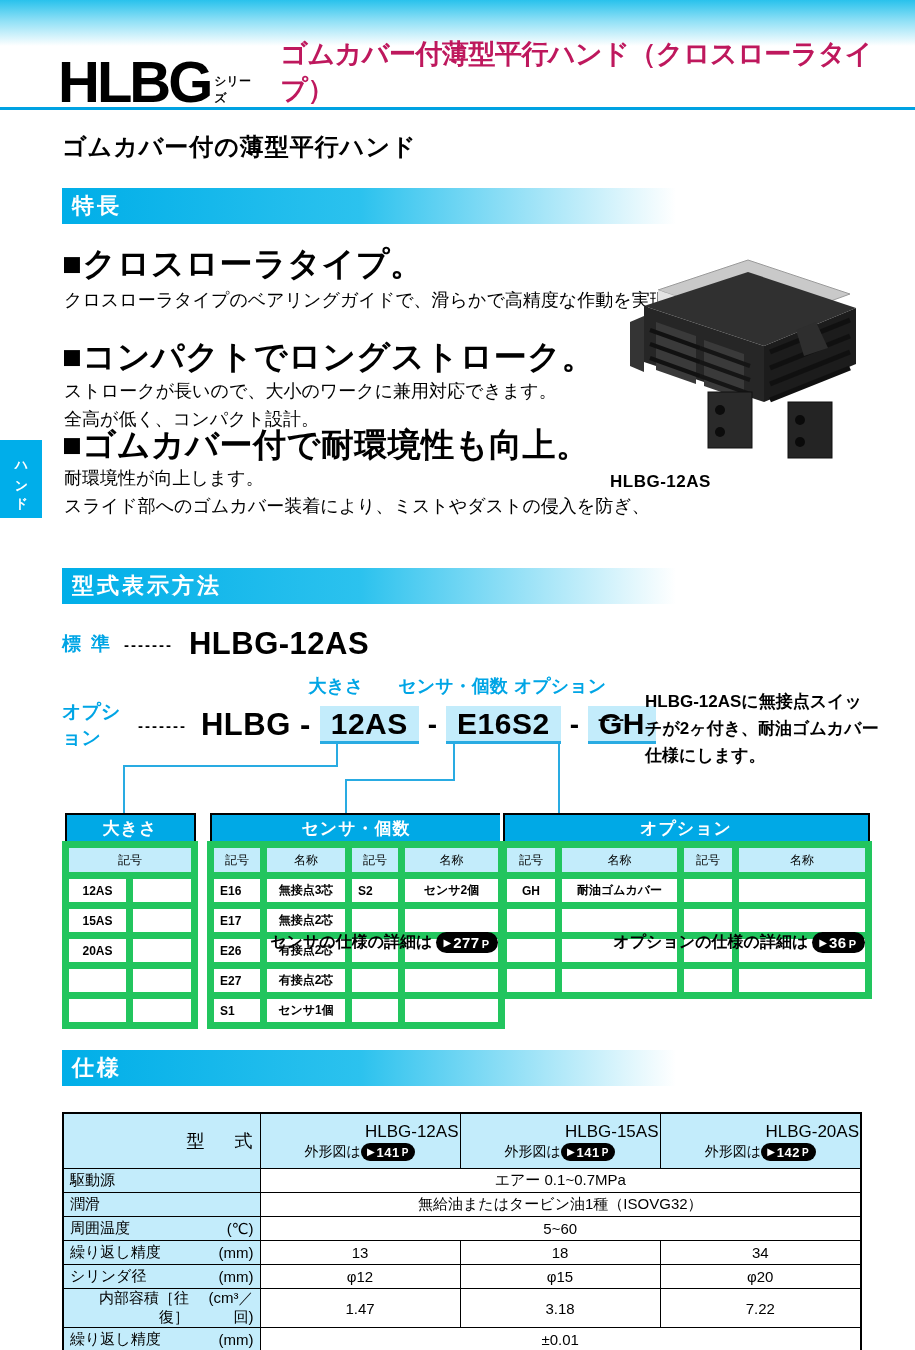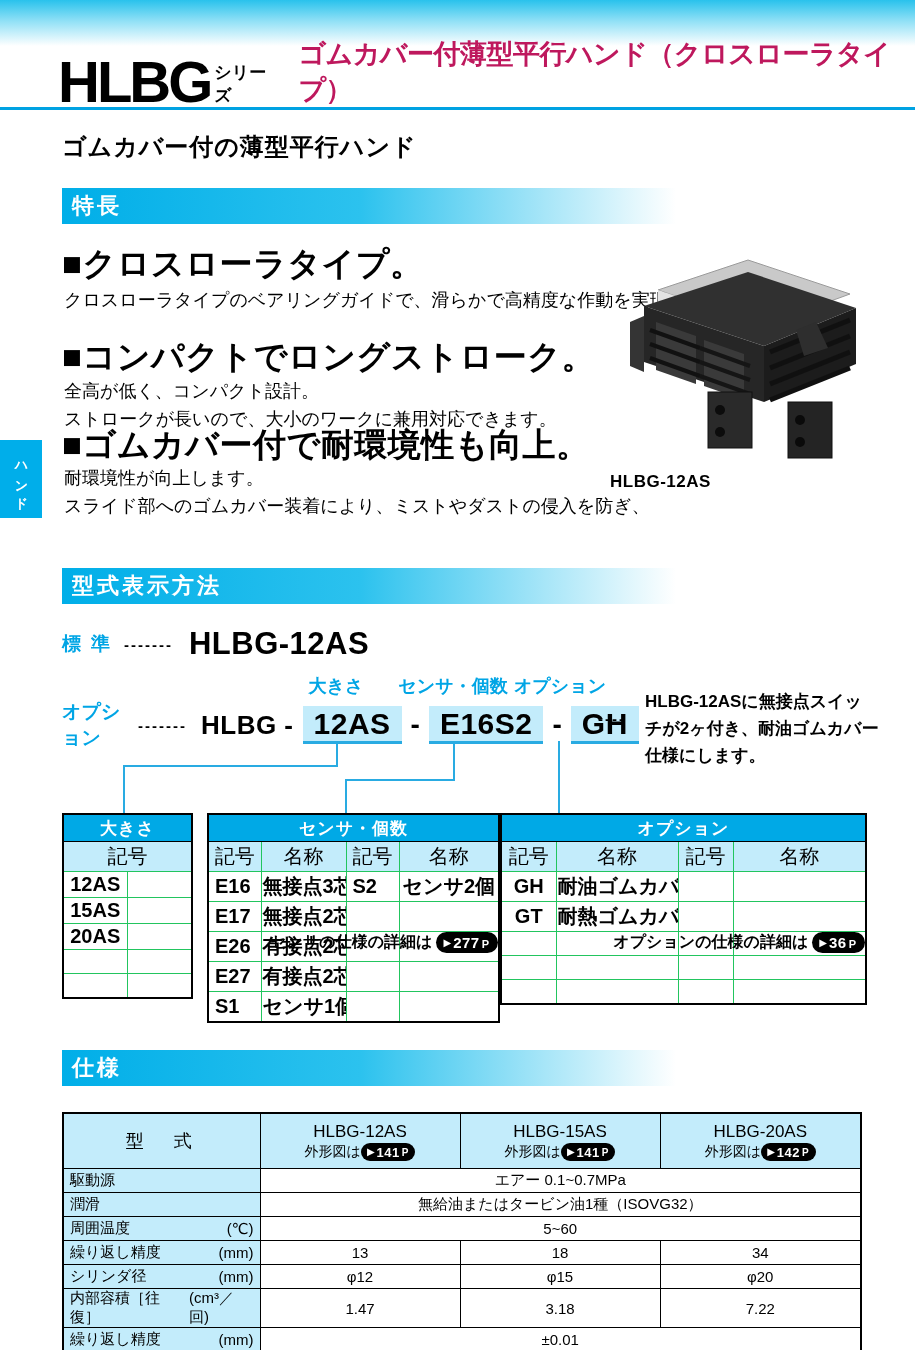--- a/index.html
+++ b/index.html
@@ -8,21 +8,21 @@
   .abs{position:absolute;}
 
   
   .top-band{left:0;top:0;width:915px;height:46px;
     background:linear-gradient(180deg,#29c2ec 0%,#8fe0f6 45%,#ffffff 100%);}
   .top-rule{left:0;top:107px;width:915px;height:3px;background:#00a2e2;}
 
   
   .brand{left:58px;top:36px;display:flex;align-items:flex-end;}
   .brand-logo{font-size:58px;font-weight:900;letter-spacing:-3px;line-height:64px;}
-  .brand-series{font-size:17px;font-weight:900;margin:0 0 7px 4px;}
+  .brand-series{font-size:12px;font-weight:900;margin:0 0 7px 4px;}
   .brand-title{font-size:27px;font-weight:900;color:#be185d;margin:0 0 6px 18px;letter-spacing:-0.5px;}
 
   .subtitle{left:62px;top:131px;font-size:24px;font-weight:900;letter-spacing:1px;}
 
   
   .secbar{left:62px;width:853px;height:36px;line-height:36px;
     background:linear-gradient(90deg,#00aee8 0%,#2cc2ee 35%,#ffffff 72%);
     color:#fff;font-size:22px;font-weight:900;padding-left:10px;box-sizing:border-box;letter-spacing:3px;}
 
   
@@ -43,52 +43,52 @@
   .blue-label{color:#00a5e5;font-weight:900;}
   .std-row{left:62px;top:626px;display:flex;align-items:center;}
   .std-label{width:48px;display:flex;justify-content:space-between;font-size:19px;}
   .dashes{font-size:15px;font-weight:700;letter-spacing:2px;color:#000;}
   .std-value{font-size:31px;font-weight:900;margin-left:16px;letter-spacing:0.5px;}
 
   .box-label{top:674px;font-size:18px;transform:translateX(-50%);white-space:nowrap;}
 
   .opt-row{left:62px;top:699px;display:flex;align-items:center;}
   .opt-label{font-size:19px;width:76px;}
-  .opt-prefix{font-size:26px;font-weight:900;margin-left:14px;letter-spacing:0.5px;}
+  .opt-prefix{font-size:31px;font-weight:900;margin-left:14px;letter-spacing:0.5px;}
   .mbox{background:#c3ecfb;border-bottom:3px solid #29abe2;font-size:30px;font-weight:900;
         padding:1px 11px 0 11px;margin-left:9px;letter-spacing:0.5px;}
   .msep{font-size:28px;font-weight:900;margin-left:9px;}
   .note-dashes{left:598px;top:710px;font-size:15px;font-weight:700;letter-spacing:2px;}
   .note-text{left:645px;top:688px;font-size:17px;font-weight:700;line-height:27px;}
 
   
   .cline{background:#29abe2;}
 
   
   table{border-collapse:collapse;}
   .mini{position:absolute;top:813px;table-layout:fixed;border:2px solid #000;background:#fff;}
   .mini th.title{background:#00a9e6;color:#fff;font-size:17px;font-weight:900;height:24px;
                  border:1px solid #000;letter-spacing:1px;}
-  .mini td{border:1px solid #22c55e;height:21px;font-size:20px;overflow:hidden;white-space:nowrap;}
+  .mini td{border:7px solid #22c55e;height:21px;font-size:12px;overflow:hidden;white-space:nowrap;}
   .mini .subhead td{background:#c3ecfb;text-align:center;font-weight:500;height:22px;}
   .mini td.code{font-weight:700;padding-left:6px;}
   .mini td.code-c{font-weight:700;text-align:center;}
   .mini td.name{font-weight:700;text-align:center;}
   .dashL{border-left:1px dashed #000 !important;}
 
   .tbl-note{display:flex;align-items:center;gap:4px;top:932px;font-size:16px;font-weight:700;}
   .badge{background:#000;color:#fff;border-radius:11px;height:21px;display:flex;
          align-items:center;padding:0 9px 0 7px;gap:2px;}
   .badge .arr{font-size:10px;line-height:1;}
   .badge .num{font-size:15px;font-weight:900;letter-spacing:0.5px;}
   .badge .suf{font-size:11px;font-weight:900;margin-top:2px;}
 
   
   .spec{position:absolute;left:62px;top:1112px;width:798px;table-layout:fixed;border:2px solid #000;}
-  .spec th,.spec td{border:1px solid #000;}
+  .spec th,.spec td{border:1px solid #000;text-align:right;}
   .spec thead th{background:#c3ecfb;height:52px;font-weight:500;}
   .spec .model-lbl{font-size:18px;letter-spacing:6px;}
   .spec .col-name{font-size:17px;line-height:22px;}
   .spec .col-sub{display:flex;align-items:center;justify-content:center;gap:0;
                  font-size:14px;font-weight:500;}
   .spec .col-sub .badge{height:18px;padding:0 7px 0 6px;}
   .spec .col-sub .num{font-size:13px;}
   .spec .col-sub .suf{font-size:10px;margin-top:1px;}
   .spec tbody td{height:21px;font-size:15px;}
   .spec td.lbl{background:#c3ecfb;padding:0 6px;}
@@ -109,22 +109,22 @@
 
 <div class="abs subtitle">ゴムカバー付の薄型平行ハンド</div>
 
 <div class="abs secbar" style="top:188px;">特長</div>
 
 <div class="abs feat-title" style="top:242px;">■クロスローラタイプ。</div>
 <div class="abs feat-body" style="top:286px;">クロスローラタイプのベアリングガイドで、滑らかで高精度な作動を実現。</div>
 
 <div class="abs feat-title" style="top:335px;">■コンパクトでロングストローク。</div>
 <div class="abs feat-body" style="top:377px;">
+  <div>ストロークが長いので、大小のワークに兼用対応できます。</div>
   <div>全高が低く、コンパクト設計。</div>
-  <div>ストロークが長いので、大小のワークに兼用対応できます。</div>
 </div>
 
 <div class="abs feat-title" style="top:423px;">■ゴムカバー付で耐環境性も向上。</div>
 <div class="abs feat-body" style="top:464px;">
   <div>耐環境性が向上します。</div>
   <div>スライド部へのゴムカバー装着により、ミストやダストの侵入を防ぎ、</div>
 </div>
 
 <div class="abs side-tab">ハンド</div>
 
@@ -295,26 +295,20 @@
       </tr>
   <tr class="subhead">
     <td>記号</td>
     <td class="dashL">名称</td>
     <td>記号</td>
     <td class="dashL">名称</td>
   </tr>
   <tr>
     <td class="code-c">GH</td>
     <td class="name dashL">耐油ゴムカバー</td>
-    <td class="code-c"></td>
-    <td class="name dashL"></td>
-  </tr>
-  <tr>
-    <td class="code-c">GT</td>
-    <td class="name dashL">耐熱ゴムカバー</td>
     <td class="code-c"></td>
     <td class="name dashL"></td>
   </tr>
   <tr>
     <td class="code-c"></td>
         <td class="dashL"></td>
     <td></td>
         <td class="dashL"></td>
   </tr>
   <tr>

